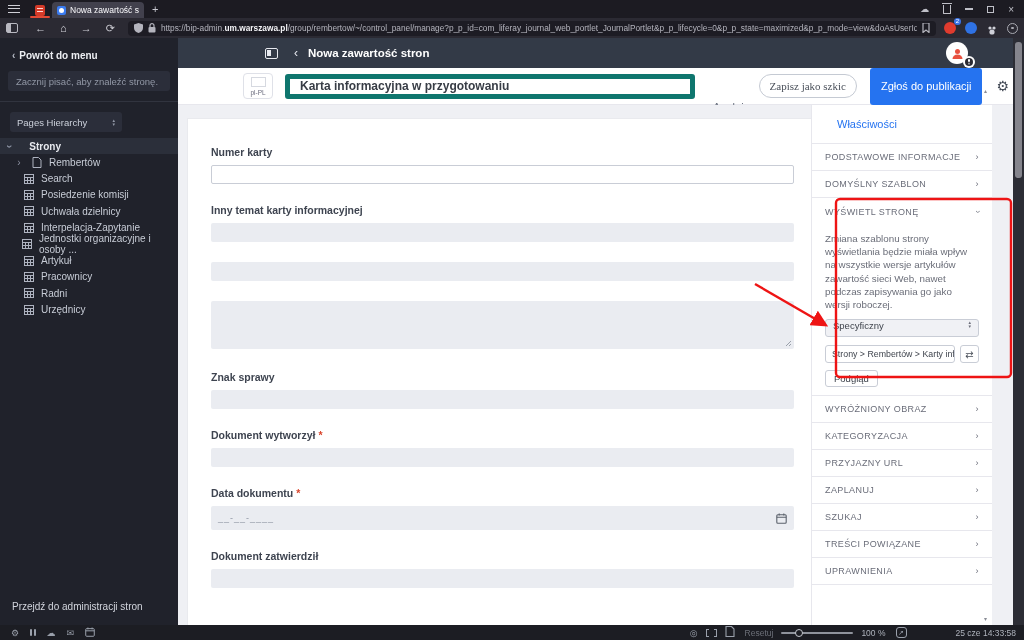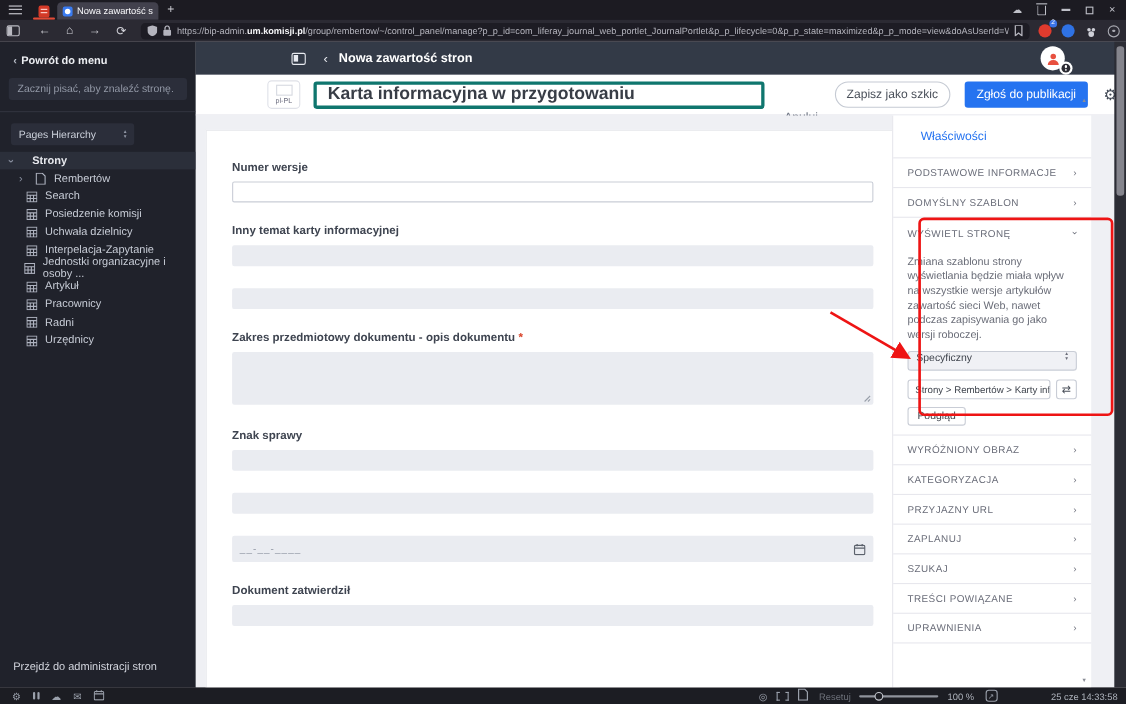--- a/index.html
+++ b/index.html
@@ -88,26 +88,26 @@
   .avatar .small i::after { content:""; position:absolute; left:2.6px; top:1.4px; width:2.8px; height:2.8px; border-radius:50%; background:#fff; box-shadow:0 3px 0 -0.5px #fff;}
 
   
   .toolbar { position:absolute; left:178px; top:30px; right:0; height:37px; background:#fff;
     border-bottom:1px solid #e7e7ed; display:flex; align-items:center; }
   .lang-badge { margin-left:65px; width:30px; height:26px; border:1px solid #dfe1e8; border-radius:4px;
     display:flex; flex-direction:column; align-items:center; justify-content:center; gap:2px; }
   .flag { width:15px; height:10px; border:1px solid #d6d9e0; }
   .flag .w { height:4px; background:#fff; } .flag .r { height:4px; background:#dc362e; }
   .lang-label { font-size:6.5px; color:#6b6c7e; }
-  .title-input { margin-left:12px; width:410px; height:25px; border:3px solid #0f766e; border-radius:3px;
-    display:flex; align-items:center; padding:0 10px; font-size:16px; font-weight:bold; color:#383d46; }
+  .title-input { margin-left:12px; width:410px; height:25px; border:5px solid #0f766e; border-radius:3px;
+    display:flex; align-items:center; padding:0 10px; font-size:12px; font-weight:bold; color:#383d46; }
   .tb-cancel { margin-left:18px; font-size:11px; color:#6b7280;margin-top:42px; }
   .btn-outline { margin-left:15px; height:24px; border:1px solid #c5cad3; border-radius:12px; background:#fff;
-    font-size:11px; color:#4a505a; display:flex; align-items:center; padding:0 10px; }
-  .btn-primary { margin-left:13px; height:24px; border-radius:3px; background:#2573f0; color:#fff;
+    font-size:11px; color:#4a505a; display:flex; align-items:center; padding:0 10px;font-family:Liberation Serif, serif; }
+  .btn-primary { margin-left:13px; height:37px; border-radius:3px; background:#2573f0; color:#fff;
     font-size:11px; display:flex; align-items:center; padding:0 11px; }
   .tb-gear { margin-left:14px; font-size:14px; color:#434a56; }
 
   
   .content { position:absolute; left:178px; top:67px; right:0; bottom:0; background:#eff0f4; }
   .card { position:absolute; left:9px; top:13px; width:631px; bottom:-10px; background:#fff;
     border:1px solid #e9eaee; padding:27px 23px 0; overflow:hidden; }
   .fgroup { margin-bottom:20px; }
   .flabel { font-size:10.5px; font-weight:bold; color:#3e4450; margin-bottom:7px; }
   .req { color:#d9442b; margin-left:3px; }
@@ -195,21 +195,21 @@
     <span class="nav-g">→</span>
     <span class="nav-g">⟳</span>
     <div class="urlbar">
       <svg width="9" height="10" viewBox="0 0 9 10">
           <path d="M4.5 0 L9 1.5 V5 C9 7.5 7 9.2 4.5 10 C2 9.2 0 7.5 0 5 V1.5 Z" fill="#b4b4bd"></path>
         </svg>
       <svg width="8" height="10" viewBox="0 0 8 10">
           <rect x="0.5" y="4" width="7" height="5.5" rx="1" fill="#b4b4bd"></rect>
           <path d="M2 4 V2.6 a2 2 0 0 1 4 0 V4" fill="none" stroke="#b4b4bd" stroke-width="1.2"></path>
         </svg>
-      <span class="url-text"><span>https://bip-admin.</span><b>um.komisji.pl</b><span>/group/rembertow/~/control_panel/manage?p_p_id=com_liferay_journal_web_portlet_JournalPortlet&amp;p_p_lifecycle=0&amp;p_p_state=maximized&amp;p_p_mode=view&amp;doAsUserId=WpUq0vhMFe%2BV1oizt1gBl…</span></span>
+      <span class="url-text"><span>https://bip-admin.</span><b>um.warszawa.pl</b><span>/group/rembertow/~/control_panel/manage?p_p_id=com_liferay_journal_web_portlet_JournalPortlet&amp;p_p_lifecycle=0&amp;p_p_state=maximized&amp;p_p_mode=view&amp;doAsUserId=WpUq0vhMFe%2BV1oizt1gBl…</span></span>
       <svg width="8" height="10" viewBox="0 0 8 10">
           <path d="M1 0 H7 V9.5 L4 7 L1 9.5 Z" fill="none" stroke="#b4b4bd" stroke-width="1.2"></path>
         </svg>
     </div>
     <span class="ext" style="background:#e03b2e;">
         <span class="badge" style="background:#3b74e8;">2</span>
       </span>
     <span class="ext" style="background:#2f72e4;">
         <span class="badge" style="background:#6aa3ff;"></span>
       </span>
@@ -352,46 +352,47 @@
         </div>
       <span class="tb-cancel">Anuluj</span>
       <span class="btn-outline">Zapisz jako szkic</span>
       <span class="btn-primary">Zgłoś do publikacji</span>
       <span class="tb-gear">⚙</span>
     </div>
 
     <div class="content">
       <div class="card">
         <div class="fgroup">
-            <div class="flabel">Numer wersje</div>
+            <div class="flabel">Numer karty</div>
           <div class="finput white"></div>
           </div>
         <div class="fgroup">
             <div class="flabel">Inny temat karty informacyjnej</div>
           <div class="finput"></div>
           </div>
         <div class="fgroup">
           <div class="finput"></div>
           </div>
         <div class="fgroup" style="margin-bottom:22px;">
-            <div class="flabel"><span>Zakres przedmiotowy dokumentu - opis dokumentu</span><span class="req">*</span></div>
           <div class="ftextarea">
               <svg width="7" height="7" viewBox="0 0 7 7">
                 <path d="M6 1 L1 6 M6 4 L4 6" stroke="#9aa0ab" stroke-width="1"></path>
               </svg>
             </div>
           </div>
         <div class="fgroup">
             <div class="flabel">Znak sprawy</div>
           <div class="finput"></div>
           </div>
         <div class="fgroup">
+            <div class="flabel"><span>Dokument wytworzył</span><span class="req">*</span></div>
           <div class="finput"></div>
           </div>
         <div class="fgroup">
+            <div class="flabel"><span>Data dokumentu</span><span class="req">*</span></div>
           <div class="fdate">
               <span class="ph">__-__-____</span>
               <svg width="11" height="11" viewBox="0 0 11 11">
                 <rect x="0.8" y="1.8" width="9.4" height="8.4" rx="1" fill="none" stroke="#5b616c" stroke-width="1.1"></rect>
                 <path d="M0.8 4.2 H10.2 M3.2 0.6 V2.6 M7.8 0.6 V2.6" stroke="#5b616c" stroke-width="1.1" fill="none"></path>
               </svg>
             </div>
           </div>
         <div class="fgroup">
             <div class="flabel">Dokument zatwierdził</div>

